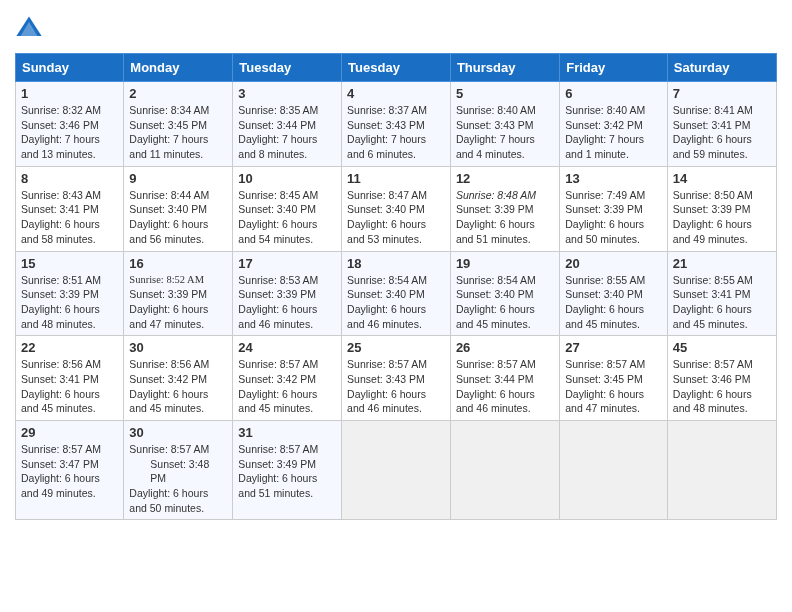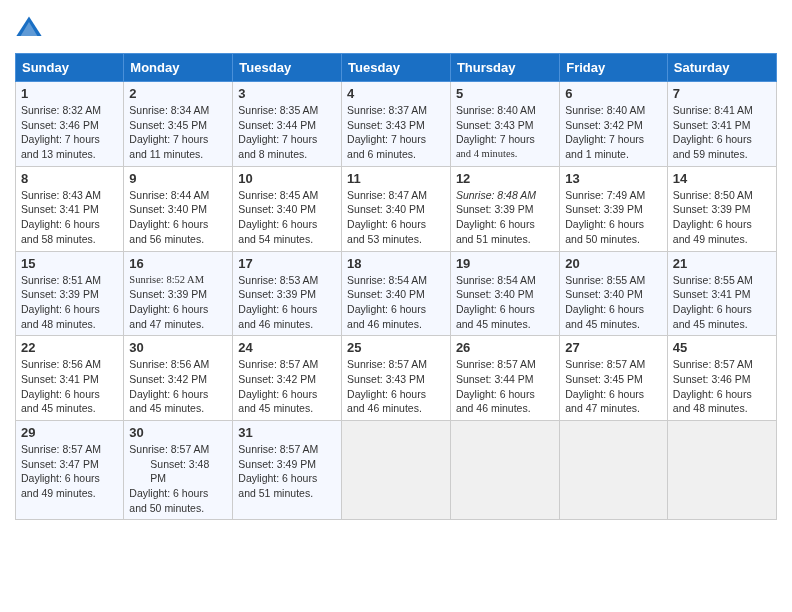--- a/index.html
+++ b/index.html
@@ -144,21 +144,21 @@
           <span style="display: block; line-height: 1.4;">Sunrise: 8:37 AM</span>
           <span style="display: block; line-height: 1.4;">Sunset: 3:43 PM</span>
           <span style="display: block; line-height: 1.4;">Daylight: 7 hours</span>
           <span style="display: block; line-height: 1.4;">and 6 minutes.</span>
         </td>
         <td>
           <span class="day-number">5</span>
           <span style="display: block; line-height: 1.4;">Sunrise: 8:40 AM</span>
           <span style="display: block; line-height: 1.4;">Sunset: 3:43 PM</span>
           <span style="display: block; line-height: 1.4;">Daylight: 7 hours</span>
-          <span style="display: block; line-height: 1.4; font-family: Liberation Serif, serif;">and 4 minutes.</span>
+          <span style="display: block; line-height: 1.4;">and 4 minutes.</span>
         </td>
         <td>
           <span class="day-number">6</span>
           <span style="display: block; line-height: 1.4;">Sunrise: 8:40 AM</span>
           <span style="display: block; line-height: 1.4;">Sunset: 3:42 PM</span>
           <span style="display: block; line-height: 1.4;">Daylight: 7 hours</span>
           <span style="display: block; line-height: 1.4;">and 1 minute.</span>
         </td>
         <td>
           <span class="day-number">7</span>

